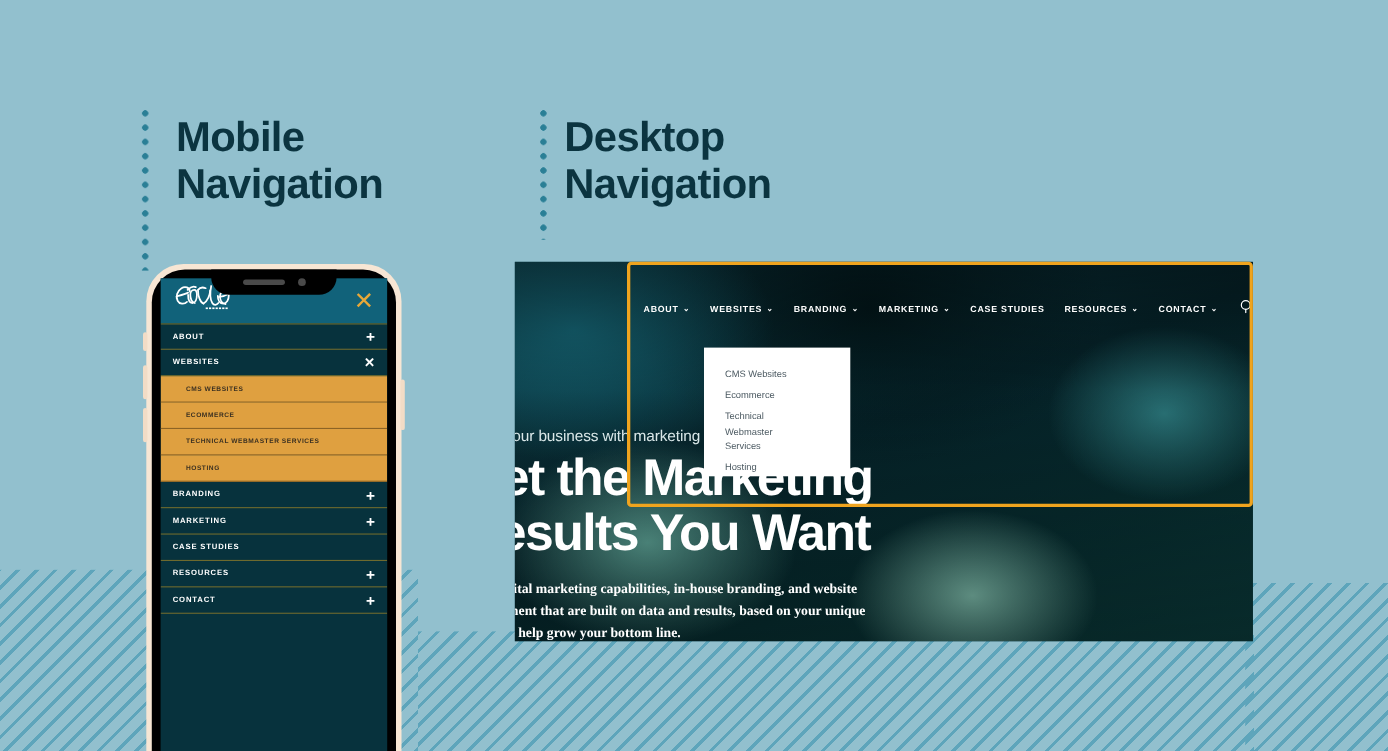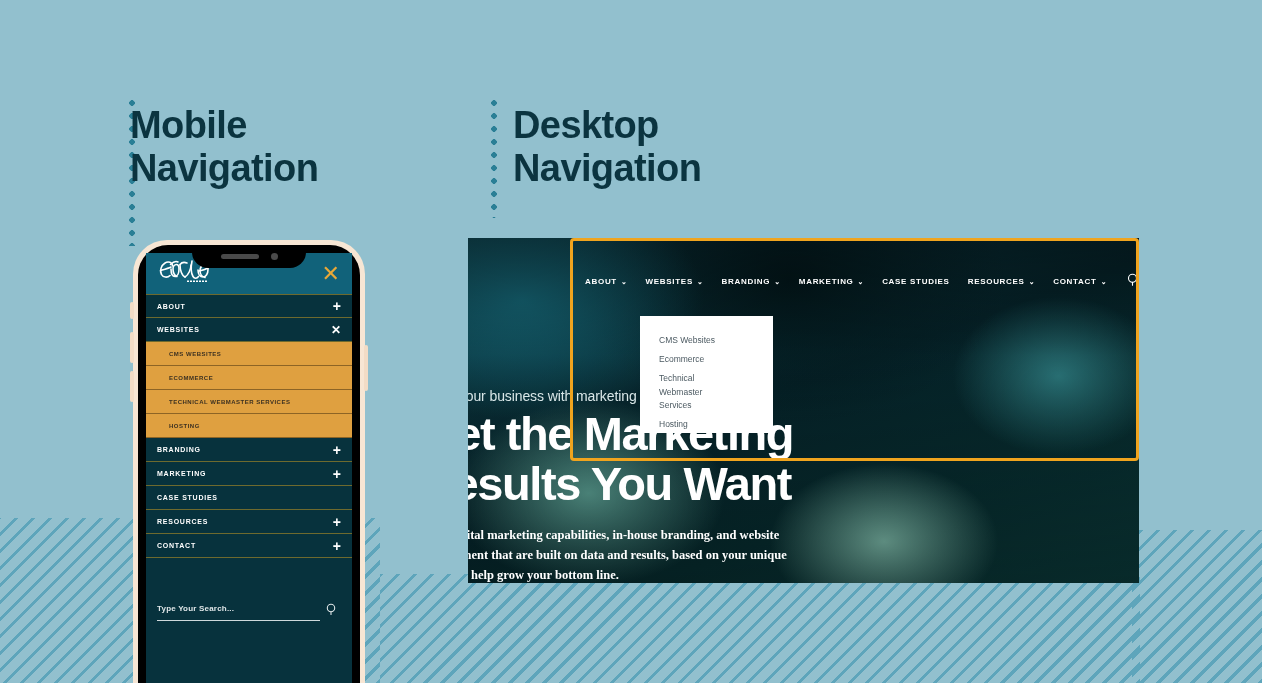--- a/index.html
+++ b/index.html
@@ -49,21 +49,21 @@
 
   .section-title {
     position: absolute;
     color: #0b3440;
     font-size: 38px;
     font-weight: bold;
     line-height: 1.12;
     letter-spacing: -0.6px;
     white-space: pre-line;
   }
-  #mobile-section-title  { left: 130px; top: 104px; }
+  #mobile-section-title  { left: 160px; top: 104px; }
   #desktop-section-title { left: 513px; top: 104px; }
 
   
   #phone-mockup {
     position: absolute; left: 133px; top: 240px;
     width: 232px; height: 460px;
   }
   #phone-outer-frame {
     position: absolute; inset: 0;
     background: #f7e6d4;
@@ -328,31 +328,20 @@
       <li class="mnav-item">
         <span class="mnav-label">RESOURCES</span>
         <span class="mnav-toggle">+</span>
       </li>
       <li class="mnav-item">
         <span class="mnav-label">CONTACT</span>
         <span class="mnav-toggle">+</span>
       </li>
     </ul>
 
-    <div id="mobile-search">
-      <div id="mobile-search-field">
-        <input id="mobile-search-input" type="text" placeholder="Type Your Search..." style="">
-      </div>
-      <span id="mobile-search-icon">
-        <svg width="11" height="12" viewBox="0 0 11 12" aria-hidden="true">
-          <circle cx="5" cy="5" r="3.7" fill="none" stroke="#dfe6e8" stroke-width="1.1"></circle>
-          <line x1="5" y1="8.7" x2="5" y2="11.4" stroke="#dfe6e8" stroke-width="1.1" stroke-linecap="round"></line>
-        </svg>
-      </span>
-    </div>
 
   </div>
 </div>
 
 <div id="desktop-mockup">
   <div id="desktop-hero-photo"></div>
 
   <nav id="desktop-nav">
     <span class="dnav-item">
       <span>ABOUT</span>

